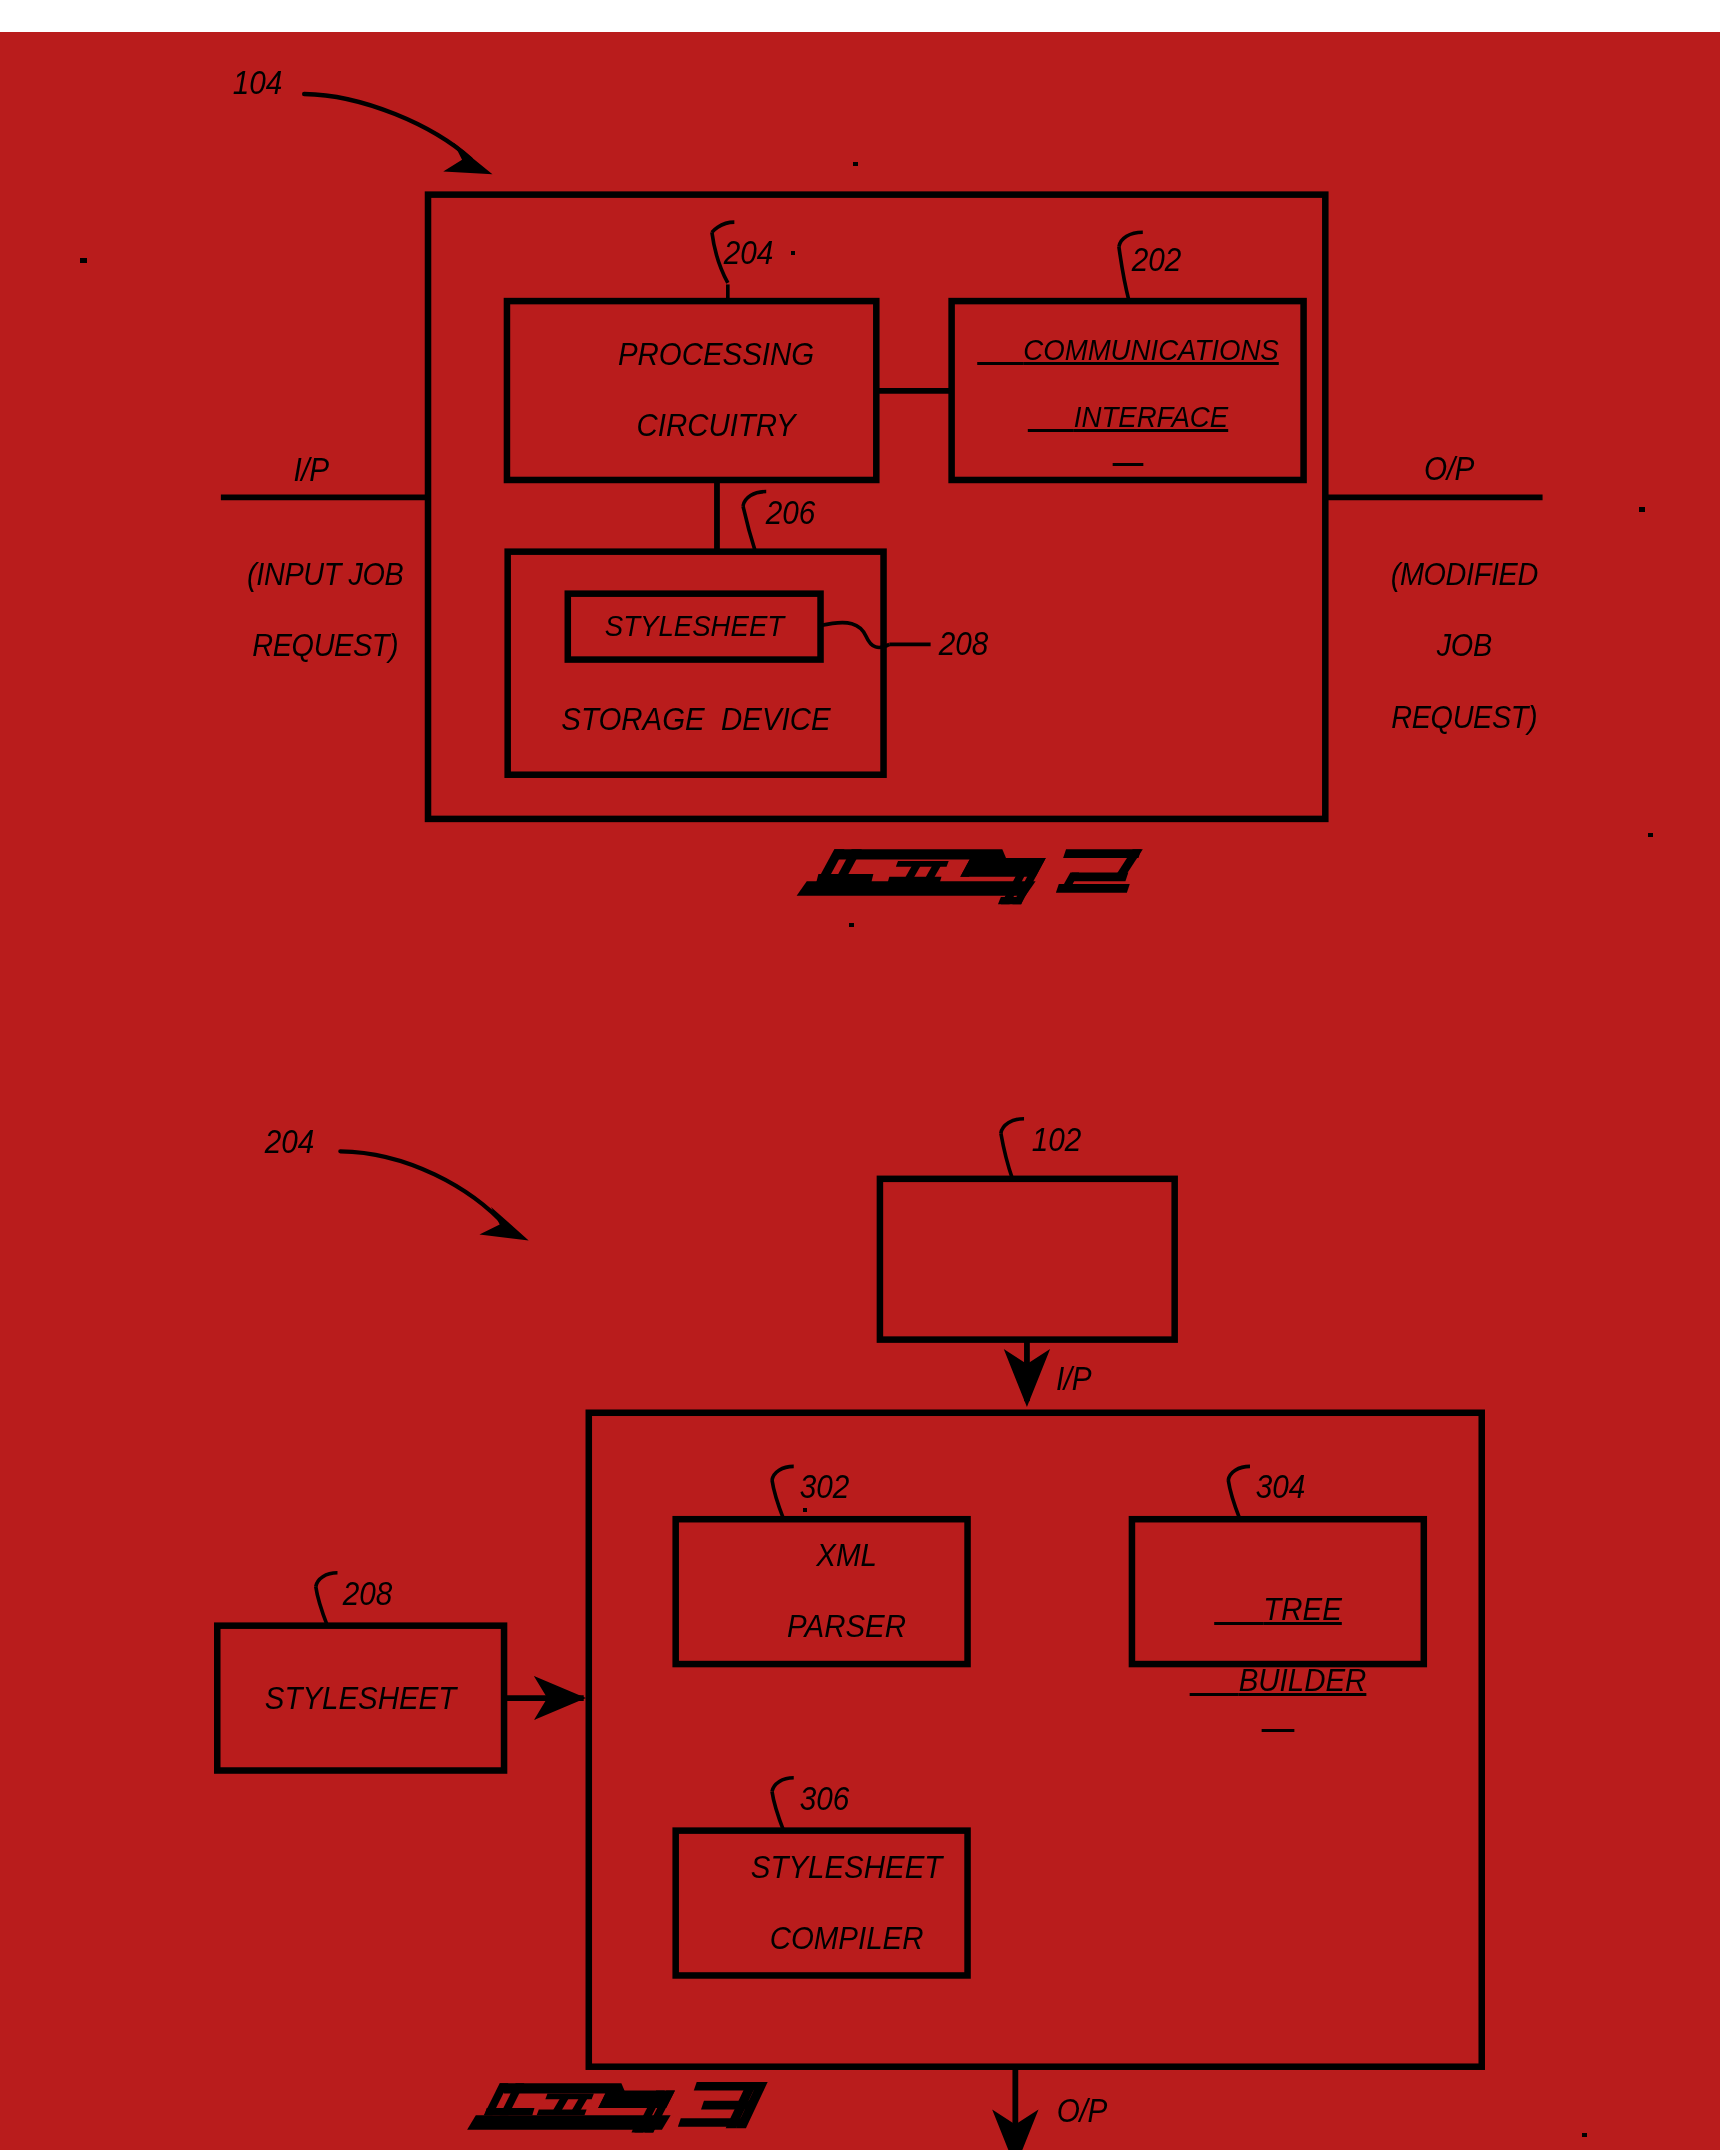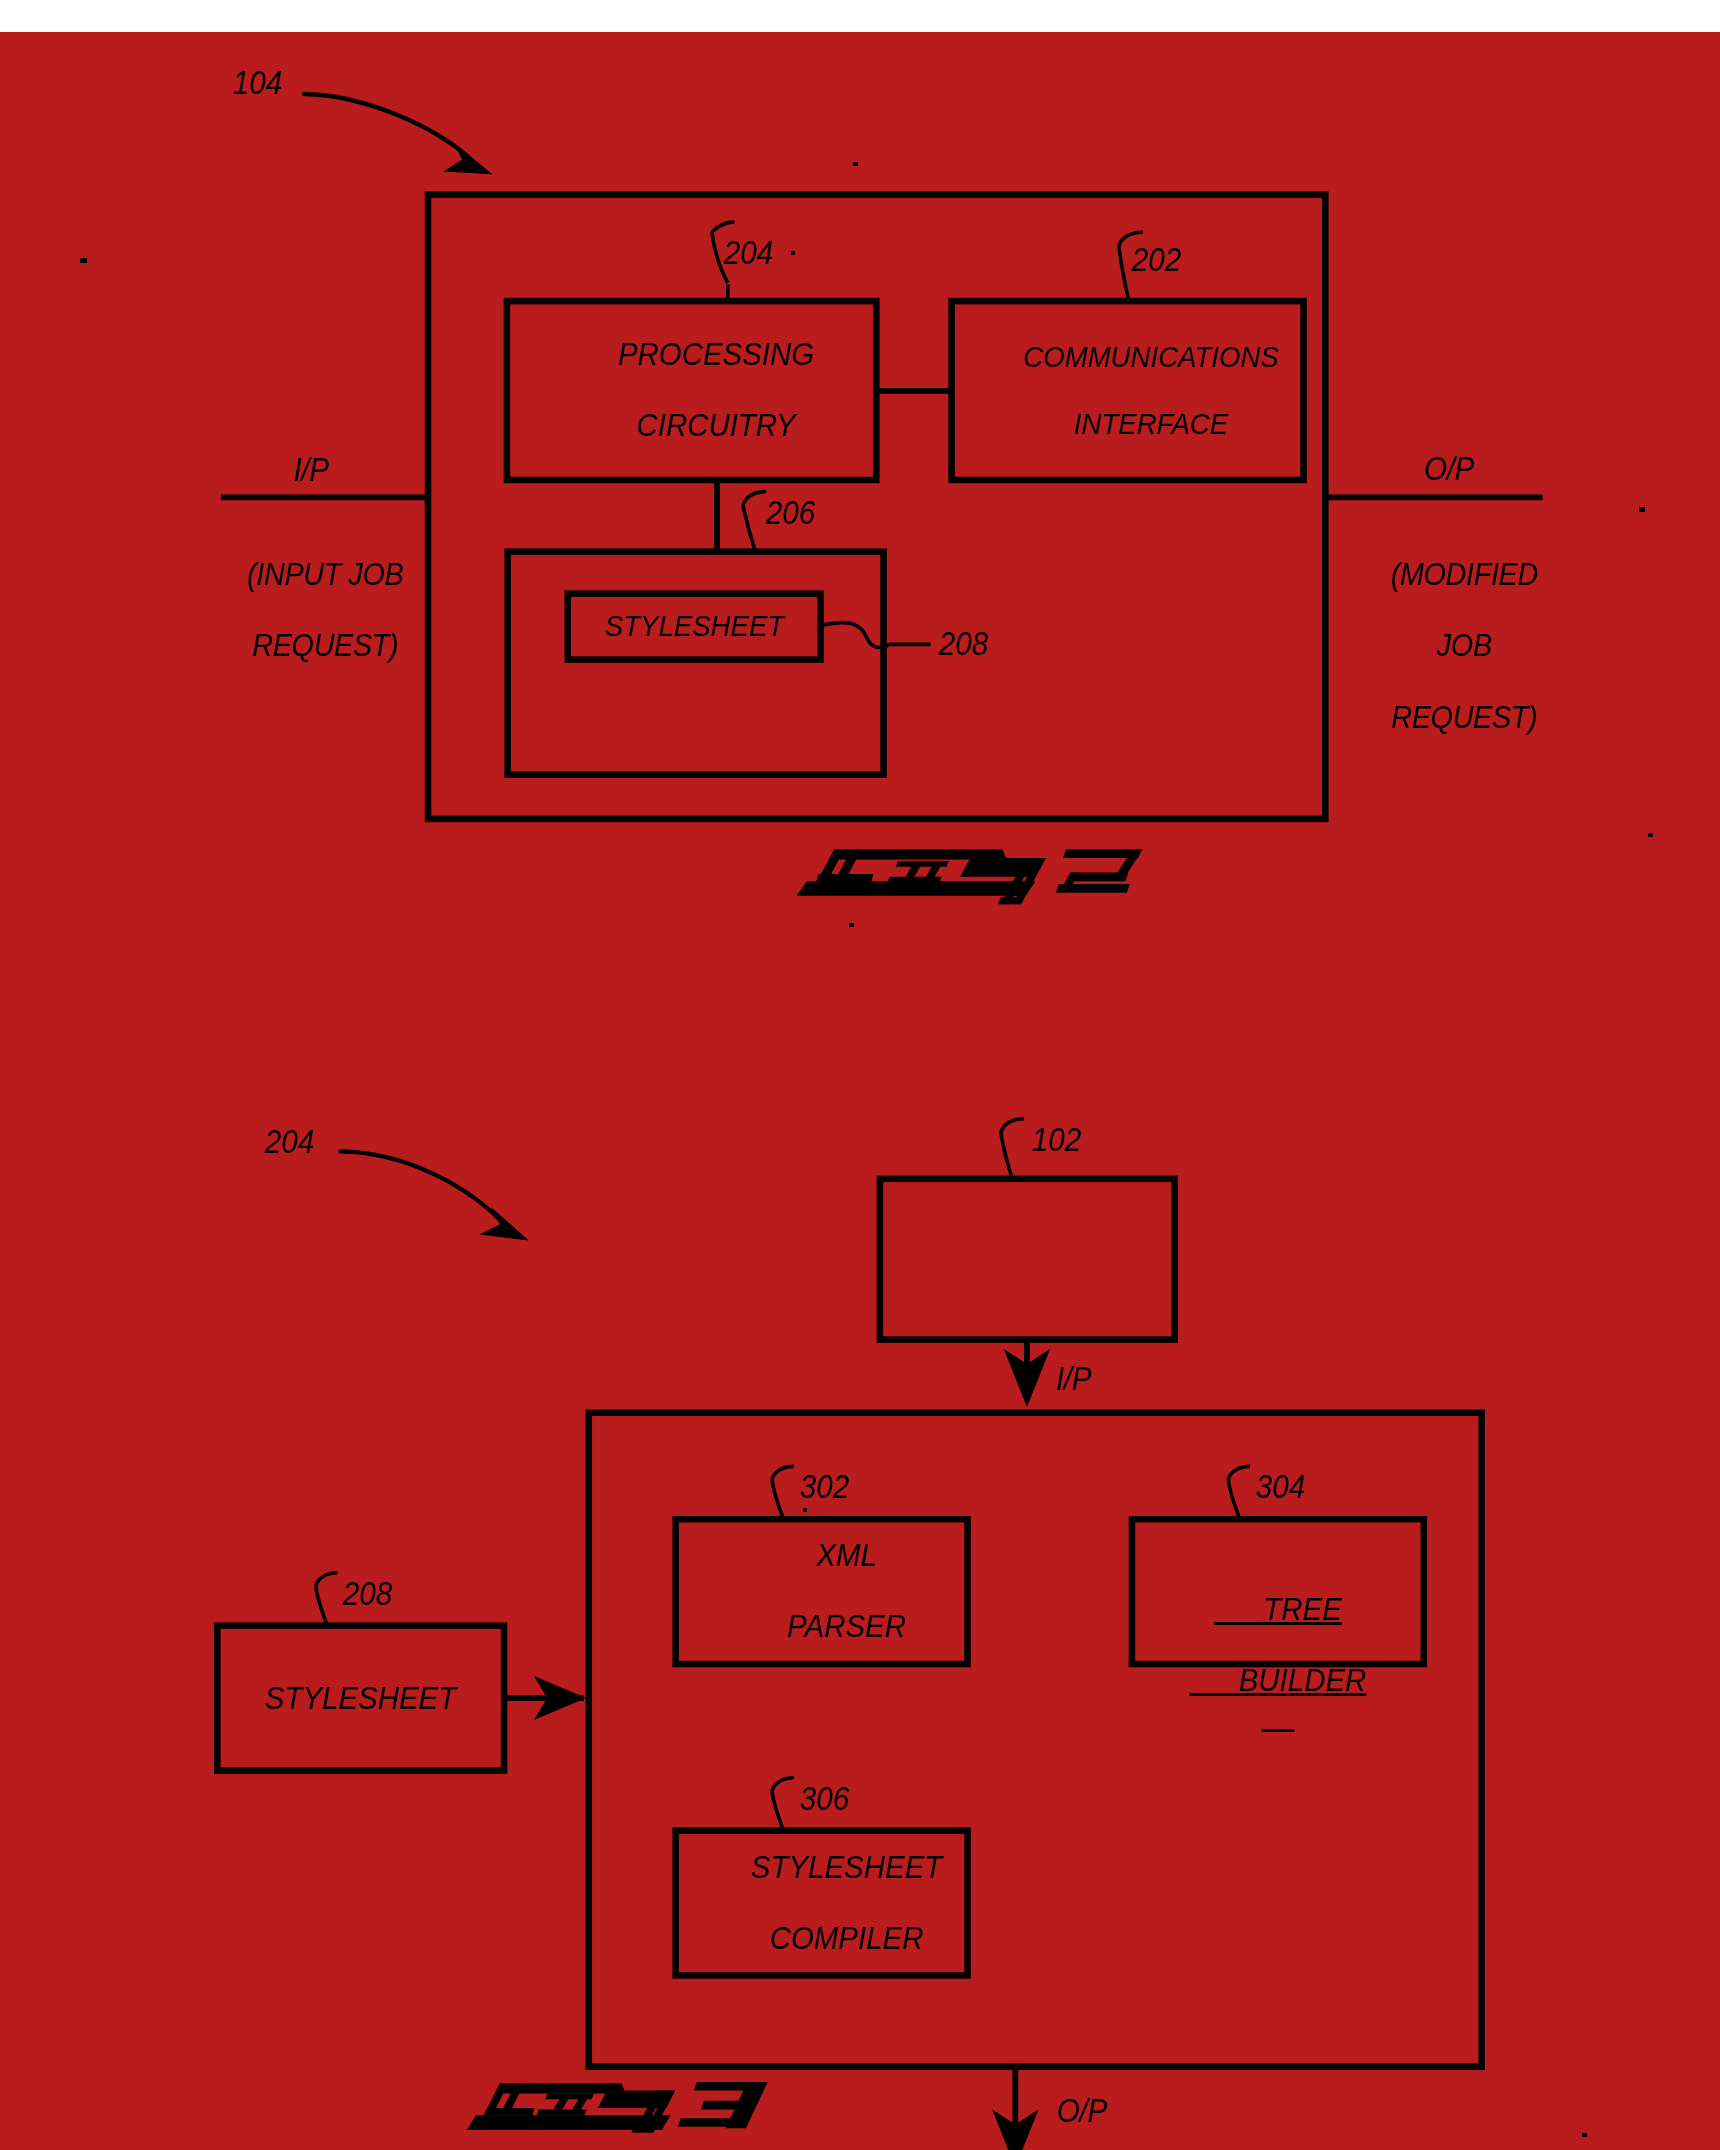--- a/index.html
+++ b/index.html
@@ -224,31 +224,34 @@
 
   <div class="lbl refnum" style="left:936px; top:594px;">208</div>
 
   <div class="boxwrap" style="left:507px; top:269px; width:369px; height:179px;">
     <div class="lbl boxlabel" style="position:static;">
       <span>PROCESSING</span><br>
       <span>CIRCUITRY</span>
     </div>
   </div>
 
-  <div class="boxwrap" style="left:952px; top:269px; width:352px; height:179px;">
+  <div class="boxwrap" style="left:952px; top:262px; width:352px; height:179px;text-decoration:underline;">
     <div class="lbl boxlabel" style="position:static; font-size:30px;">
       <span>COMMUNICATIONS</span><br>
       <span>INTERFACE</span>
     </div>
   </div>
 
   <div class="boxwrap" style="left:568px; top:561px; width:253px; height:66px;">
     <div class="lbl boxlabel" style="position:static; font-size:30px;">STYLESHEET</div>
   </div>
 
+  <div class="boxwrap" style="left:508px; top:652px; width:376px; height:72px;">
+    <div class="lbl boxlabel" style="position:static; font-size:32px;">STORAGE  DEVICE</div>
+  </div>
 
   <div class="lbl portlabel" style="left:246px; top:420px; width:130px; text-align:center;">I/P</div>
 
   <div class="lbl" style="left:187px; top:489px; width:246px; font-size:32px; text-align:center;">
     <span>(INPUT JOB</span><br>
     <span>REQUEST)</span>
   </div>
 
   <div class="lbl portlabel" style="left:1333px; top:419px; width:232px; text-align:center;">O/P</div>
 

